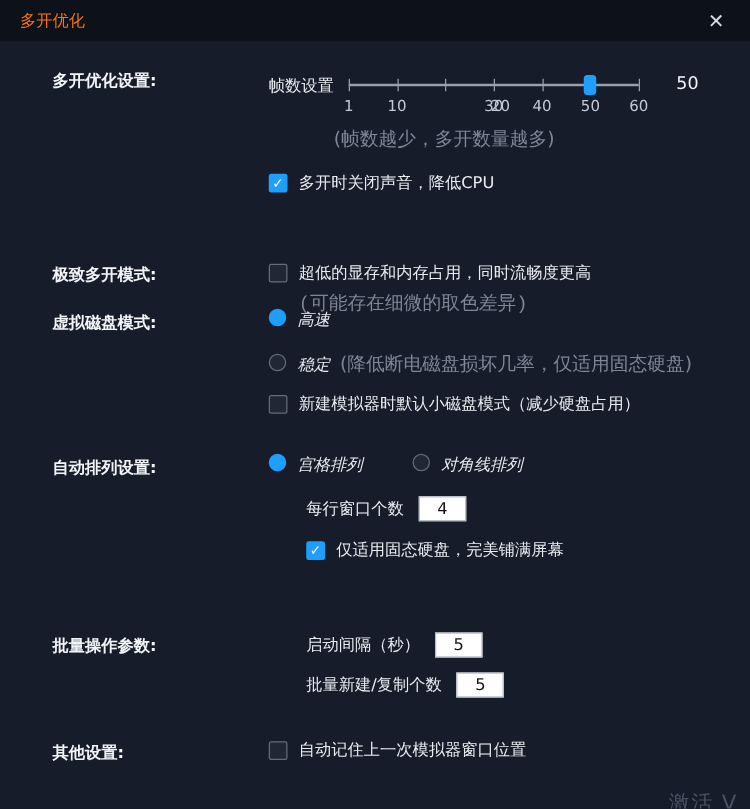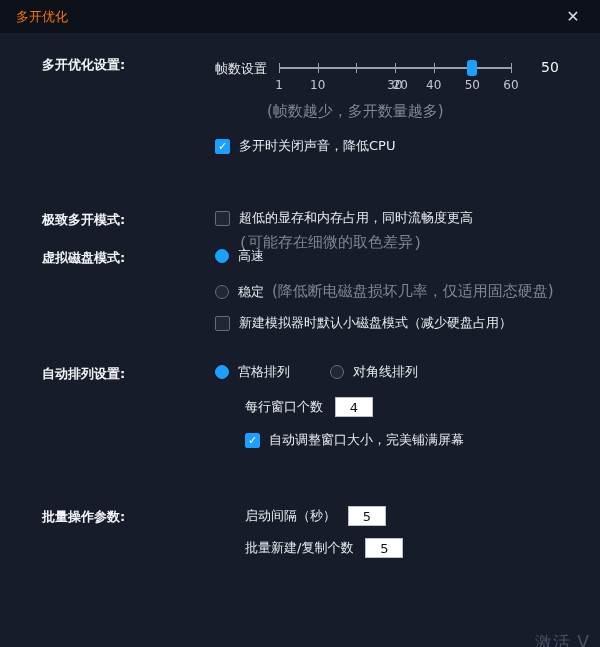--- a/index.html
+++ b/index.html
@@ -33,21 +33,21 @@
   .box {
     width:15px; height:15px; border:1px solid #646b7a; border-radius:2px;
     background:rgba(255,255,255,0.05); display:inline-flex; align-items:center; justify-content:center;
     flex-shrink:0; margin-right:9px;
   }
   .box.checked { background:#1e9efd; border-color:#1e9efd; }
   .box .tick-glyph { font-size:11px; color:#fff; line-height:1; }
   .box:not(.checked) .tick-glyph { visibility:hidden; }
 
   
-  .rb { display:inline-flex; align-items:center; cursor:pointer; }
+  .rb { display:inline-flex; align-items:flex-start; cursor:pointer;font-style:italic; }
   .radio {
     width:14px; height:14px; border-radius:50%; border:1px solid #646b7a;
     background:rgba(255,255,255,0.05); margin-right:9px; flex-shrink:0;
   }
   .radio.selected { border-color:#1e9efd; background:#1e9efd; }
 
   
   .slider-row { display:flex; align-items:flex-start; }
   .slider-label { padding-top:6px; }
   .slider { position:relative; width:232px; height:44px; margin:0 12px; }
@@ -177,36 +177,49 @@
       </div>
       <div class="row indent" style="margin-top:16px;">
         <span>每行窗口个数</span>
         <input class="num-input" value="4" style="">
       </div>
       <div class="row indent" style="margin-top:14px;">
         <span class="cb">
           <span class="box checked">
               <span class="tick-glyph">✓</span>
             </span>
-          <span>自动调整窗口大小，完美铺满屏幕</span>
+          <span>仅适用固态硬盘，完美铺满屏幕</span>
         </span>
       </div>
     </div>
   </div>
 
   <div class="section" style="top:506px;">
     <div class="sec-label">批量操作参数:</div>
     <div class="sec-content">
       <div class="row indent">
         <span>启动间隔（秒）</span>
         <input class="num-input" value="5" style="">
       </div>
       <div class="row indent" style="margin-top:12px;">
         <span>批量新建/复制个数</span>
         <input class="num-input" value="5" style="">
       </div>
     </div>
   </div>
 
+  <div class="section" style="top:591px;">
+    <div class="sec-label">其他设置:</div>
+    <div class="sec-content">
+      <div class="row">
+        <span class="cb">
+          <span class="box">
+              <span class="tick-glyph">✓</span>
+            </span>
+          <span>自动记住上一次模拟器窗口位置</span>
+        </span>
+      </div>
+    </div>
+  </div>
 
   <div class="watermark">激活 V</div>
 
 </div>
 
 </body></html>

